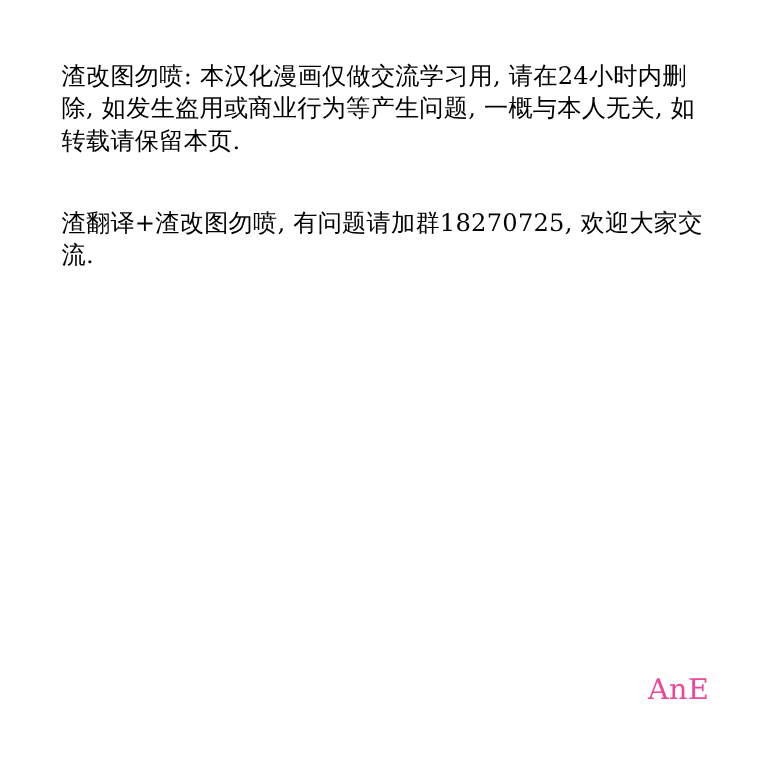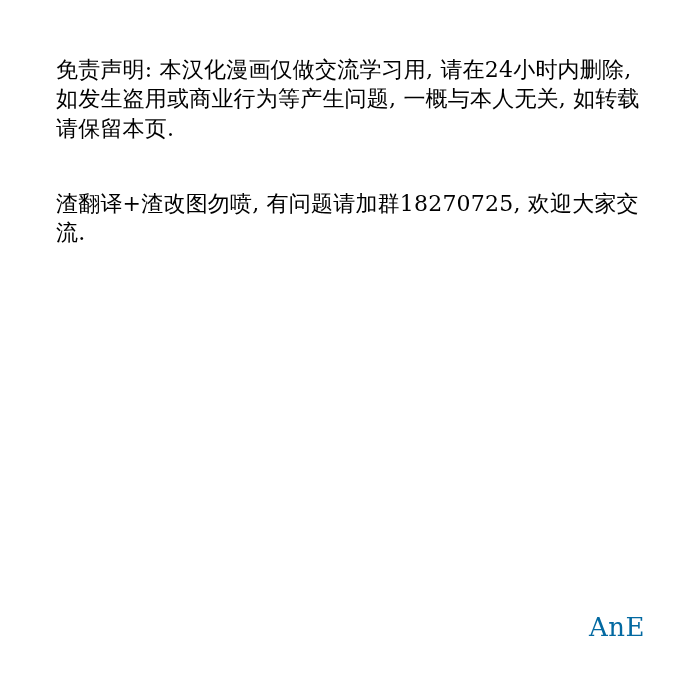--- a/index.html
+++ b/index.html
@@ -36,28 +36,28 @@
   .para + .para {
     margin-top: 46px;
   }
   .signature {
     position: absolute;
     right: 55px;
     bottom: 58px;
     font-family: "DejaVu Serif", serif;
     font-size: 26px;
     letter-spacing: 0.5px;
-    color: #0369a1;
+    color: #ec4899;
   }
 </style>
 </head>
 <body>
 
 <div class="page">
 
   <div class="disclaimer-block">
-    <p class="para">免责声明: 本汉化漫画仅做交流学习用, 请在24小时内删除, 如发生盗用或商业行为等产生问题, 一概与本人无关, 如转载请保留本页.</p>
+    <p class="para">渣改图勿喷: 本汉化漫画仅做交流学习用, 请在24小时内删除, 如发生盗用或商业行为等产生问题, 一概与本人无关, 如转载请保留本页.</p>
     <p class="para">渣翻译+渣改图勿喷, 有问题请加群18270725, 欢迎大家交流.</p>
   </div>
 
   <div class="signature">AnE</div>
 
 </div>
 
 </body></html>

